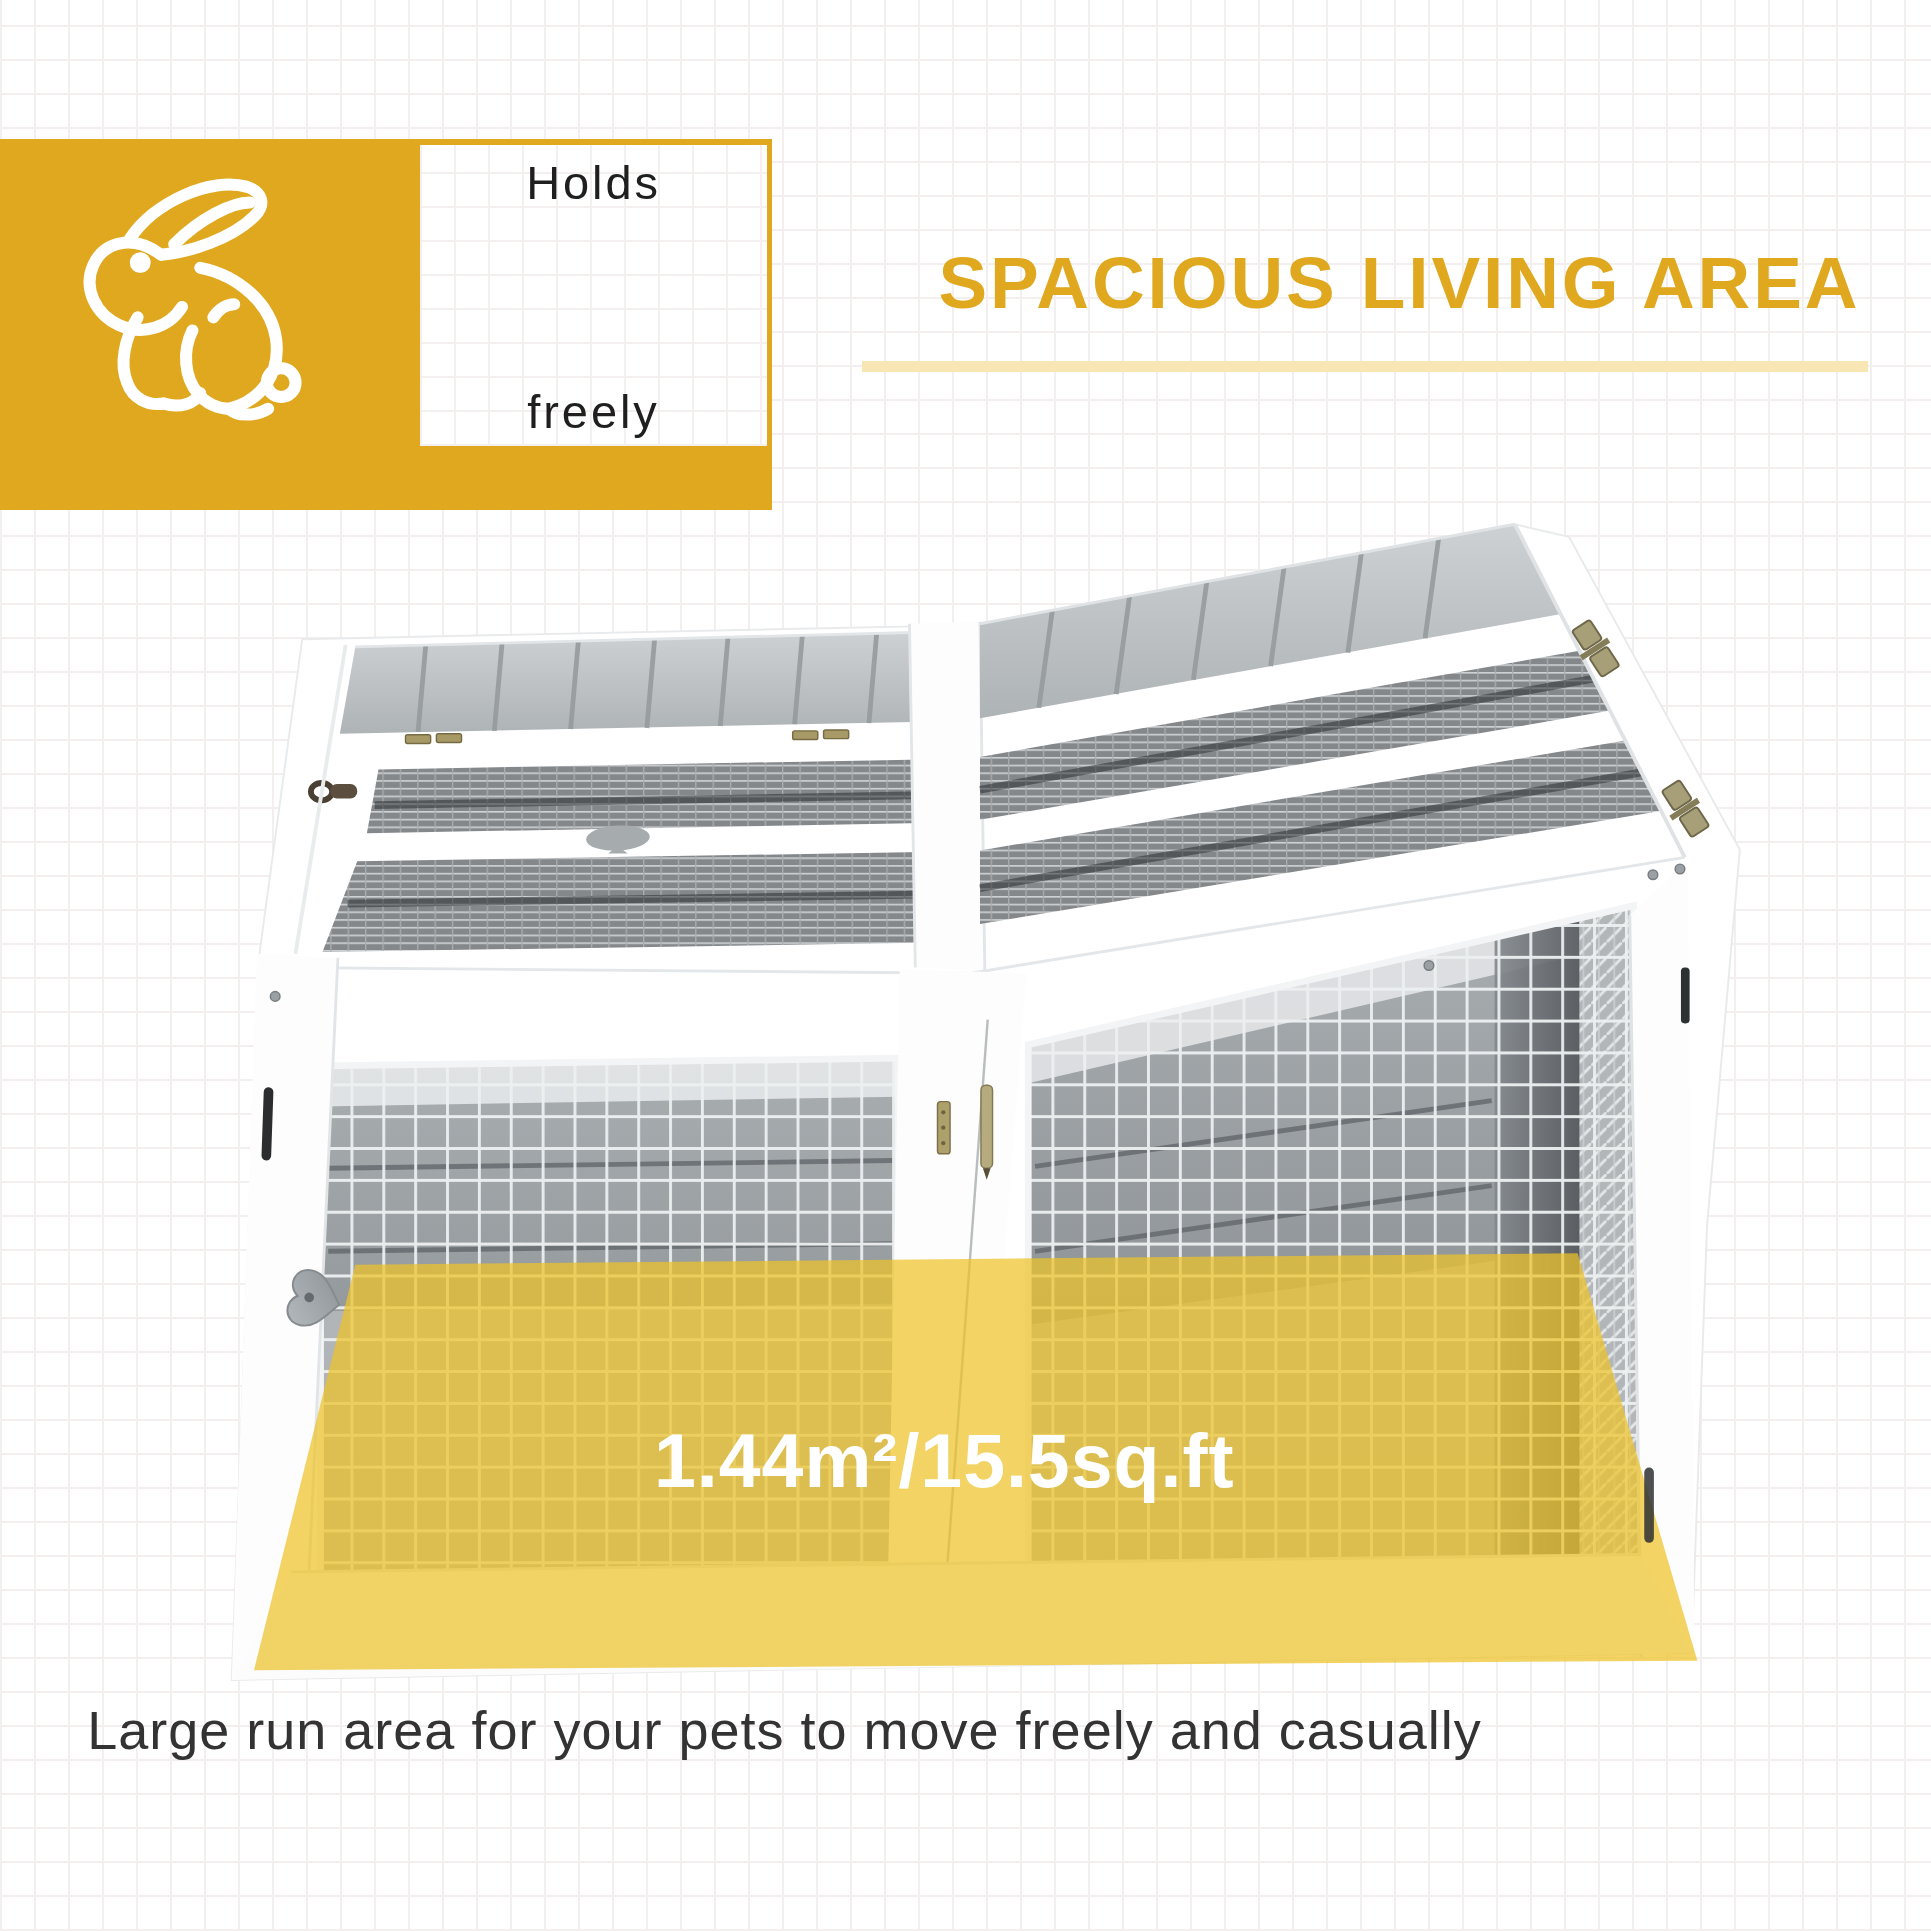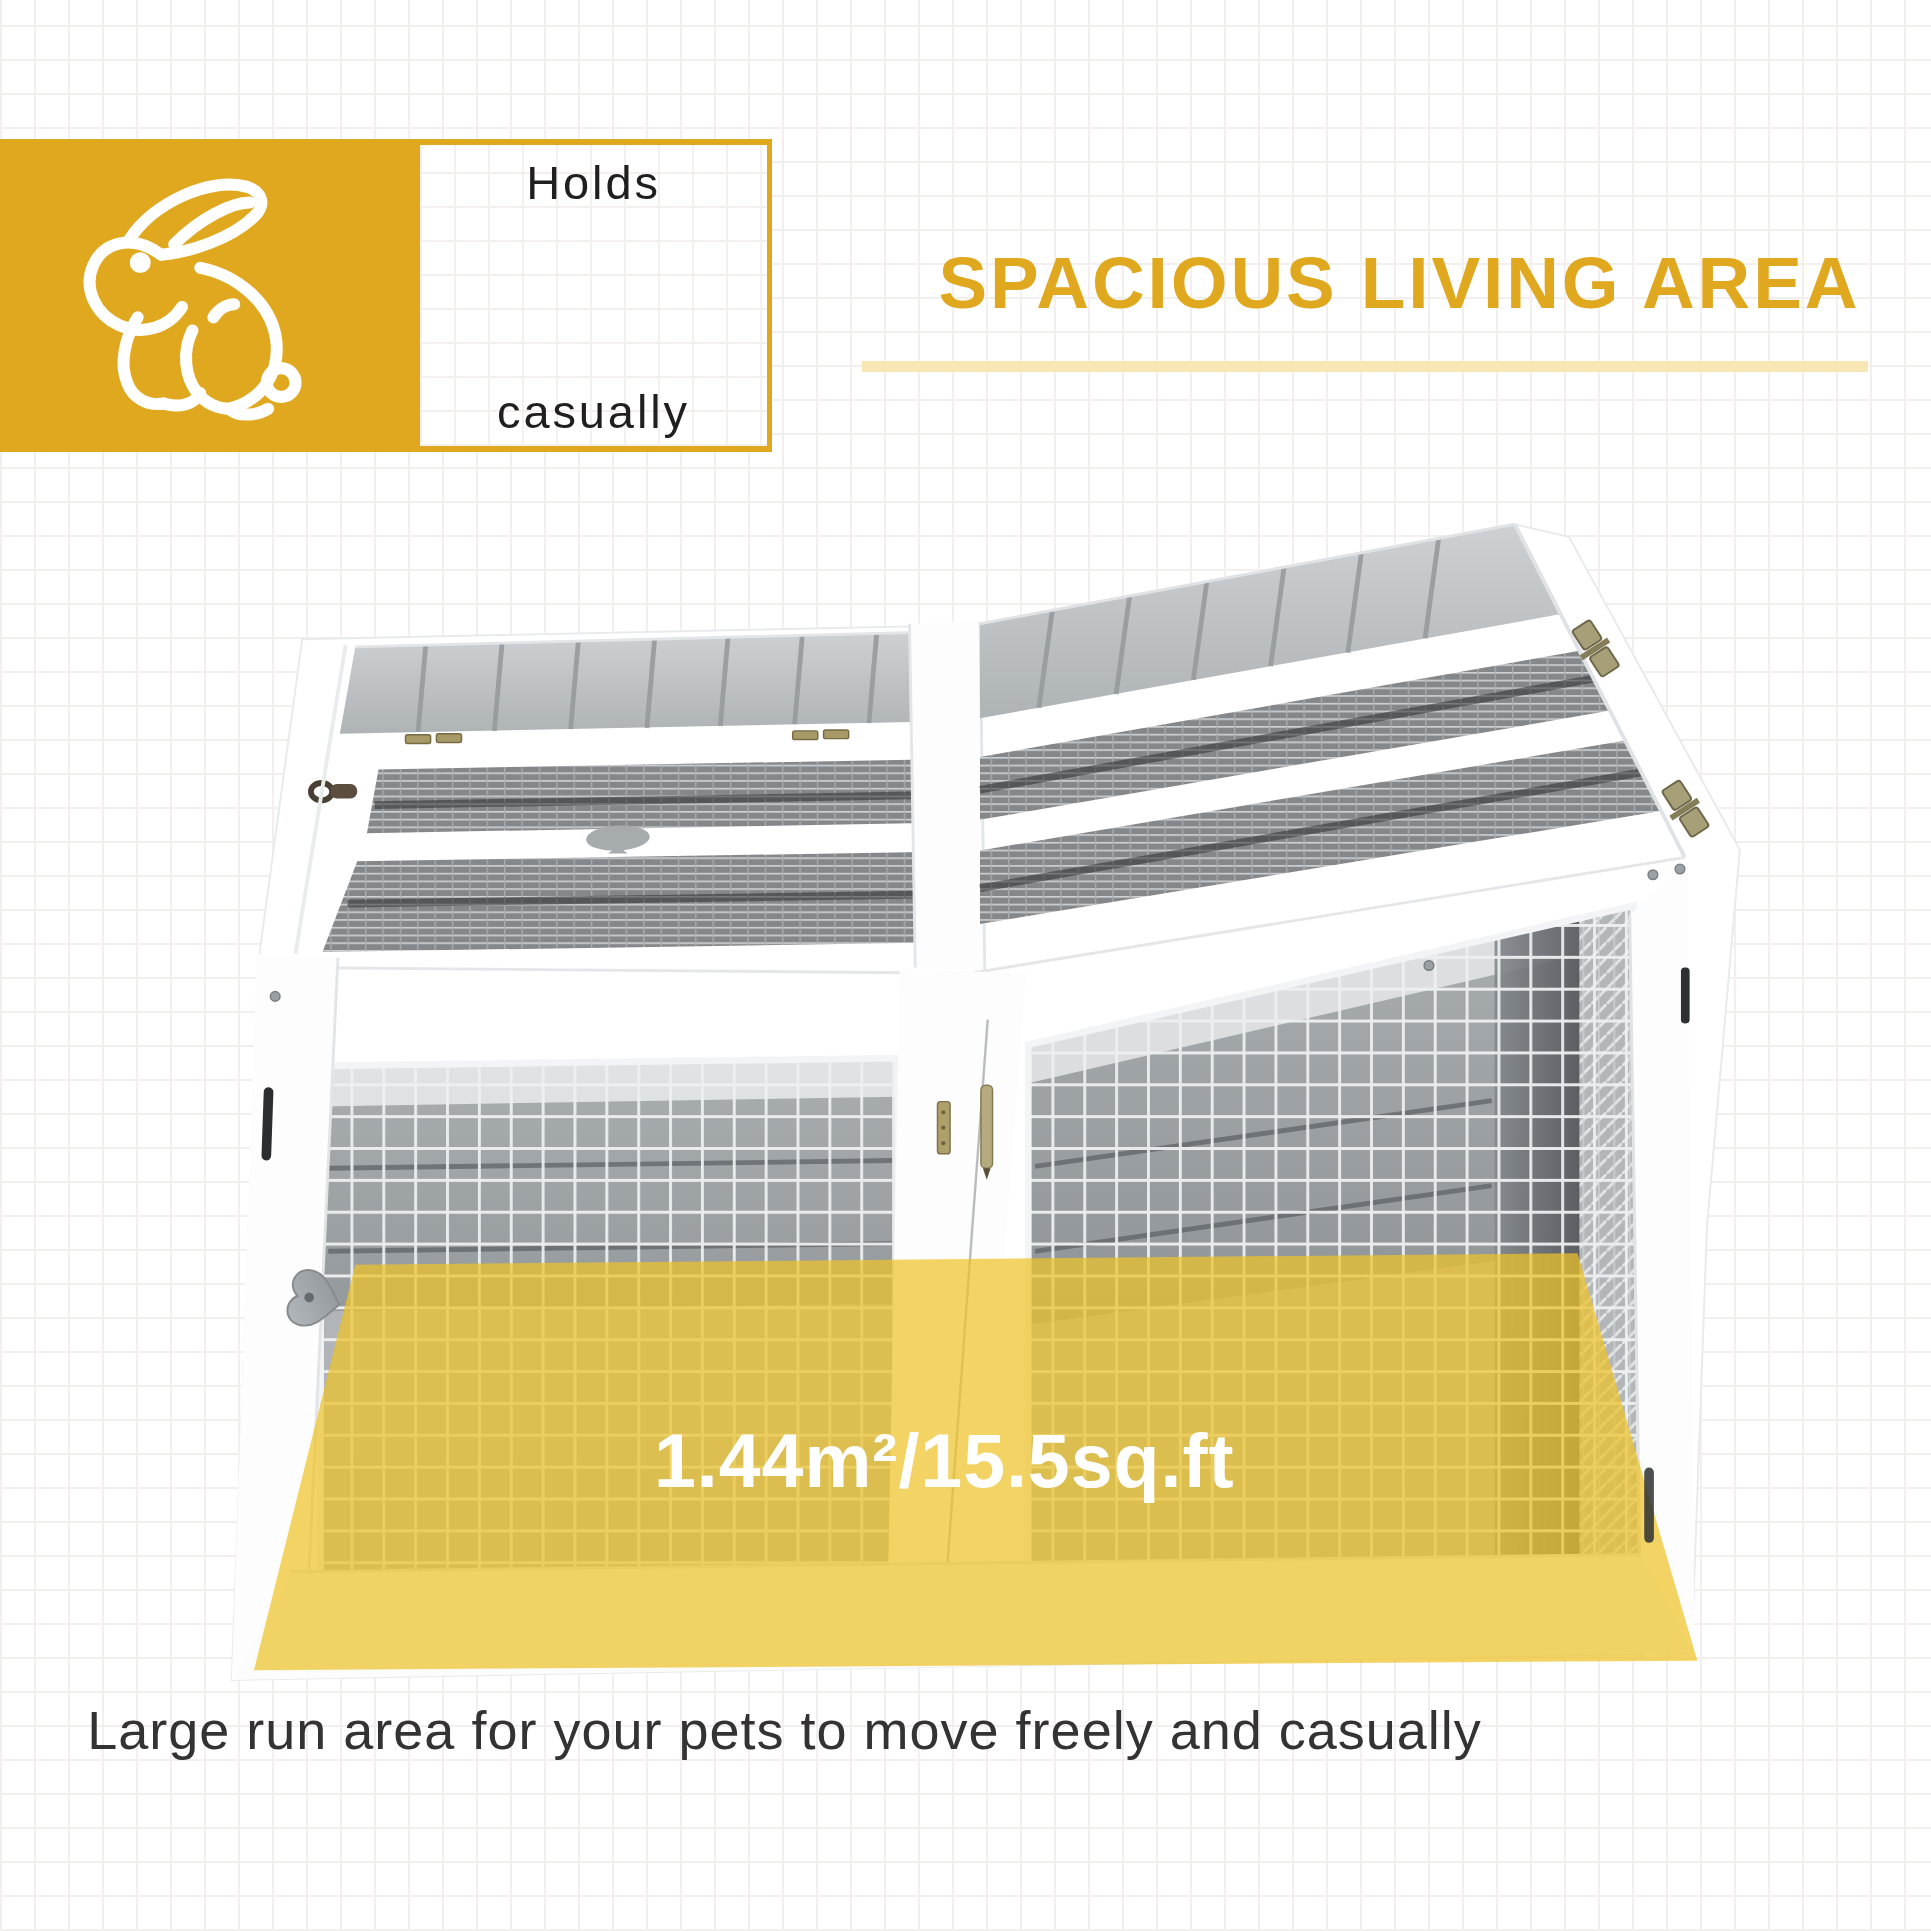--- a/index.html
+++ b/index.html
@@ -11,21 +11,21 @@
       repeating-linear-gradient(0deg,#f2efee 0 1.9px,transparent 1.9px 34px),
       repeating-linear-gradient(90deg,#f2efee 0 1.9px,transparent 1.9px 34px);
   }
   .gridbg{
     background-color:#ffffff;
     background-image:
       repeating-linear-gradient(0deg,#f3f0ef 0 1.9px,transparent 1.9px 34px),
       repeating-linear-gradient(90deg,#f3f0ef 0 1.9px,transparent 1.9px 34px);
   }
   .banner{
-    position:absolute;left:0;top:139px;width:772px;height:313px;
+    position:absolute;left:0;top:139px;width:772px;height:371px;
     background:#E0A81E;
   }
   .rabbit-box{position:absolute;left:75px;top:27px;width:261px;height:261px;}
   .info-box{
     position:absolute;left:420px;top:5.8px;width:347px;height:301px;
     display:flex;flex-direction:column;align-items:center;justify-content:space-between;
     padding:13.5px 0 9.7px 0;box-sizing:border-box;
   }
   .holds-label,.rabbits-label{
     font-size:47px;font-weight:300;color:#1f1f1f;letter-spacing:2.9px;line-height:1.05;
@@ -77,21 +77,21 @@
 
         <path d="M59,93 C62,96 69,96 74,93"></path>
 
         <circle cx="79" cy="83" r="5.5"></circle>
       </g>
       <circle cx="25" cy="37" r="4" fill="#ffffff"></circle>
     </svg>
   </div>
   <div class="info-box gridbg">
     <div class="holds-label">Holds</div>
-    <div class="rabbits-label">casually</div>
+    <div class="rabbits-label">freely</div>
   </div>
 </div>
 
 <div class="headline">SPACIOUS LIVING AREA</div>
 <div class="headline-underline"></div>
 
 <svg class="hutch-svg" viewBox="0 0 2000 2000">
   <defs>
     <linearGradient id="woodRoof" x1="0" y1="0" x2="0" y2="1">
       <stop offset="0" stop-color="#cdd1d4"></stop>

